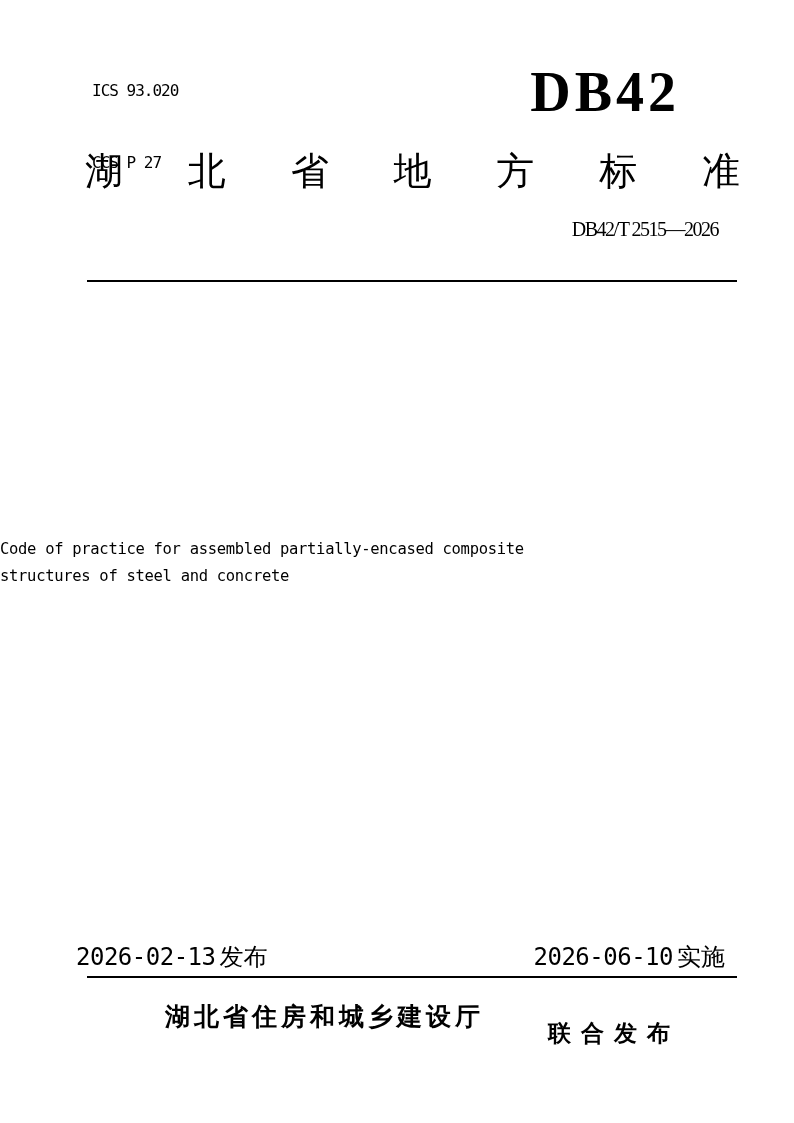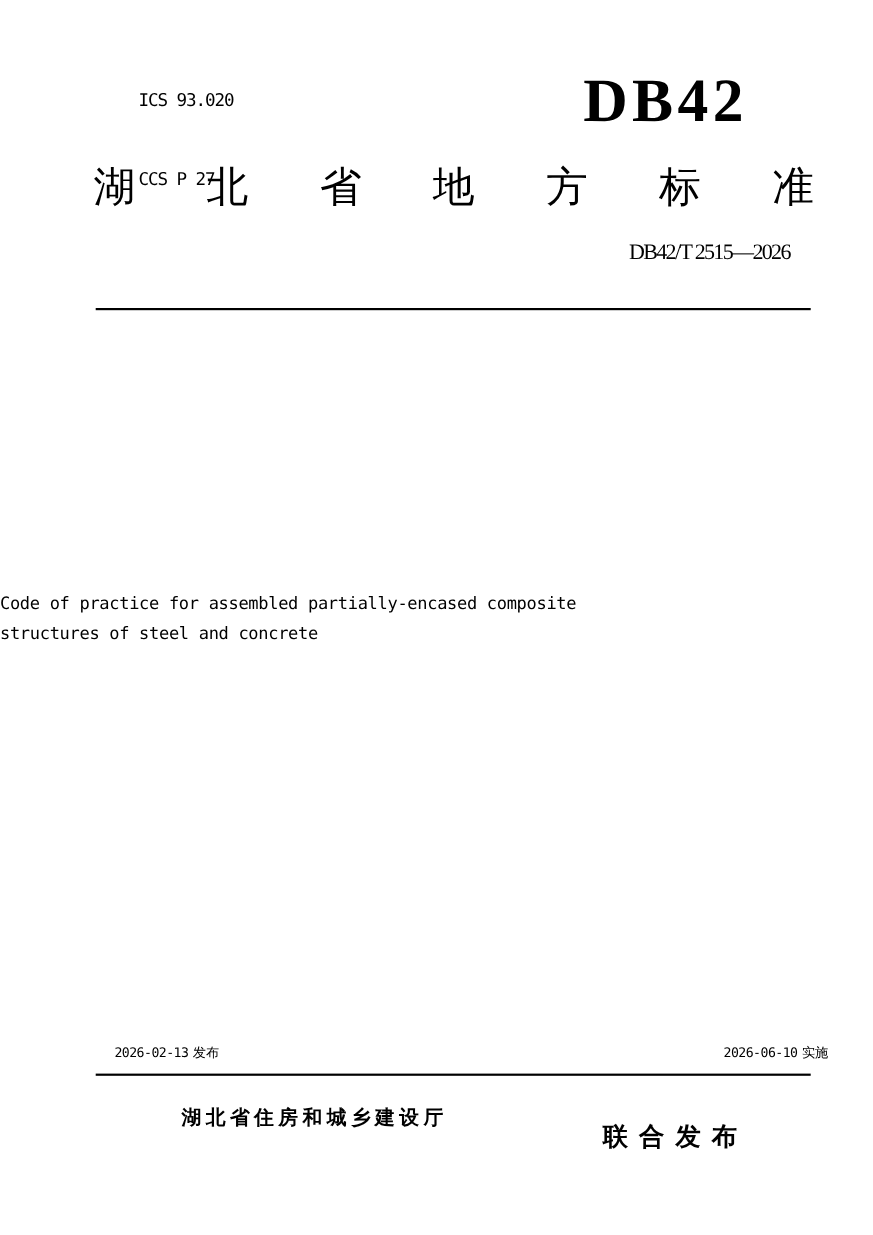--- a/index.html
+++ b/index.html
@@ -20,21 +20,20 @@
   
   .codes {
     position: absolute;
     left: 92px;
     top: 31px;
     font-family: "DejaVu Sans Mono", monospace;
     font-size: 16px;
     letter-spacing: -1px;
     line-height: 24px;
     white-space: pre;
-    margin-left: 34px;
   }
   
   .db-code {
     position: absolute;
     top: 60px;
     right: 114px;
     font-family: "Liberation Serif", serif;
     font-weight: bold;
     font-size: 56px;
     line-height: 64px;
@@ -89,42 +88,42 @@
     width: 100%;
     top: 536px;
     text-align: left;
     font-family: "DejaVu Sans Mono", monospace;
     font-size: 15.5px;
     letter-spacing: -0.3px;
     line-height: 27px;
   }
   .dates {
     position: absolute;
-    left: 104px;
+    left: 76px;
     width: 649px;
     top: 944px;
     display: flex;
     justify-content: space-between;
     align-items: baseline;
-    font-size: 12px;
+    font-size: 24px;
     line-height: 26px;
   }
   .date-num {
     font-family: "DejaVu Sans Mono", monospace;
     letter-spacing: -0.5px;
   }
   .date-label {
     font-weight: 500;
     margin-left: 4px;
   }
   .publishers {
     position: absolute;
     left: 165px;
     top: 1000px;
-    font-size: 18px;
+    font-size: 25px;
     line-height: 33px;
     font-weight: 700;
     letter-spacing: 4px;
     white-space: nowrap;
   }
   .joint-label {
     position: absolute;
     left: 548px;
     top: 1019px;
     font-size: 23px;

